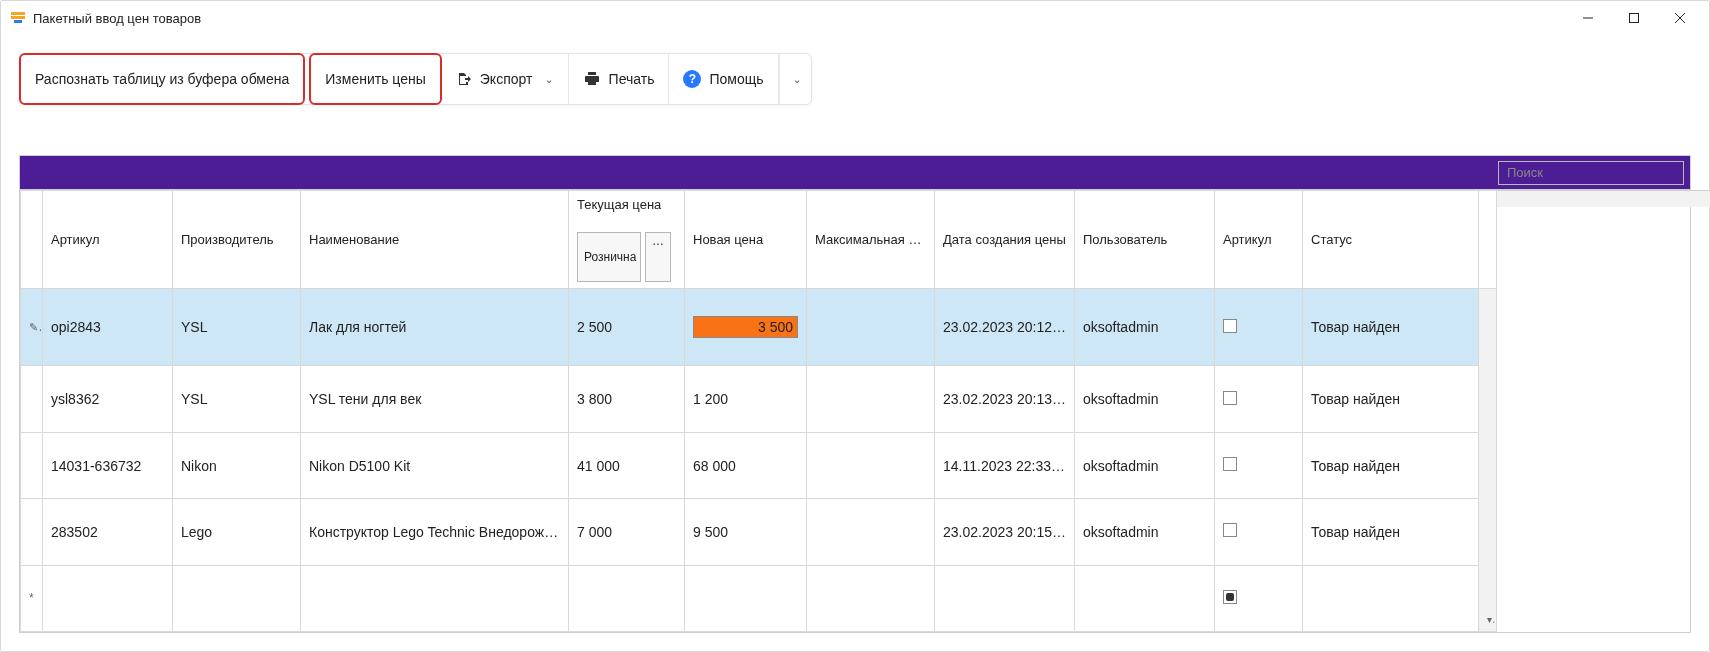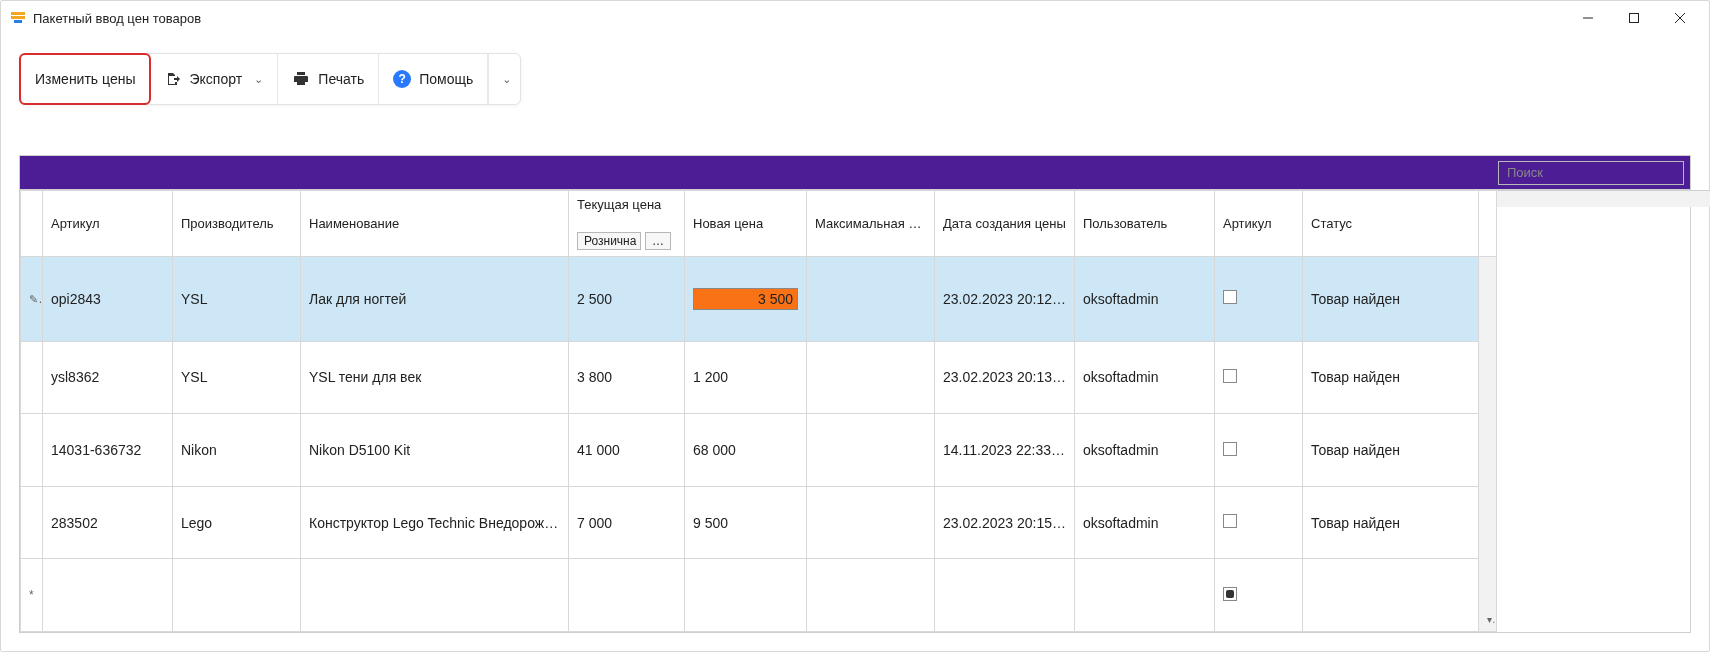--- a/index.html
+++ b/index.html
@@ -90,21 +90,21 @@
     border: 1px solid #d8d8d8; padding: 6px 8px;
     text-align: left; font-weight: normal;
     overflow: hidden; text-overflow: ellipsis; white-space: nowrap;
     height: 30px;
   }
   table.grid th { background: #fff; font-size: 13px; vertical-align: middle; }
   .th-inner { display: flex; flex-direction: column; gap: 20px; align-items: flex-start; }
   .th-sub { display: flex; gap: 4px; }
   .th-sel {
     border: 1px solid #b8b8b8; background: #f7f7f7;
-    font-size: 12px; padding: 1px 6px; width: 64px; overflow: hidden;
+    font-size: 12px; padding: 17px 6px; width: 64px; overflow: hidden;
   }
   .th-ell {
     border: 1px solid #b8b8b8; background: #f7f7f7;
     font-size: 12px; padding: 1px 6px;
   }
   col.rowhdr { width: 22px; }
   .rowhdr-cell { text-align: center; color: #666; font-size: 12px; }
   tr.sel td, tr.sel .rowhdr-cell { background: #cde7f7; }
   td.num { text-align: right; }
   td.center { text-align: center; }
@@ -171,20 +171,23 @@
         <svg width="10" height="10">
             <line x1="0" y1="0" x2="10" y2="10" stroke="#222" stroke-width="1"></line>
             <line x1="10" y1="0" x2="0" y2="10" stroke="#222" stroke-width="1"></line>
           </svg>
       </div>
     </div>
   </div>
 
   <div class="content">
     <div class="toolbar-card">
+      <div class="tbtn red-outline">
+        <span>Распознать таблицу из буфера обмена</span>
+      </div>
       <div class="tbtn red-outline">
         <span>Изменить цены</span>
       </div>
       <div class="tbtn">
         <span class="icon">
           <svg width="16" height="16" viewBox="0 0 16 16">
               <path d="M3 2h5l2 2v1h-2V5H4v8h6v-2h2v3H3V2z M12 5l3 3-3 3V9H9V7h3V5z" fill="#333"></path>
             </svg>
         </span>
         <span>Экспорт</span>

